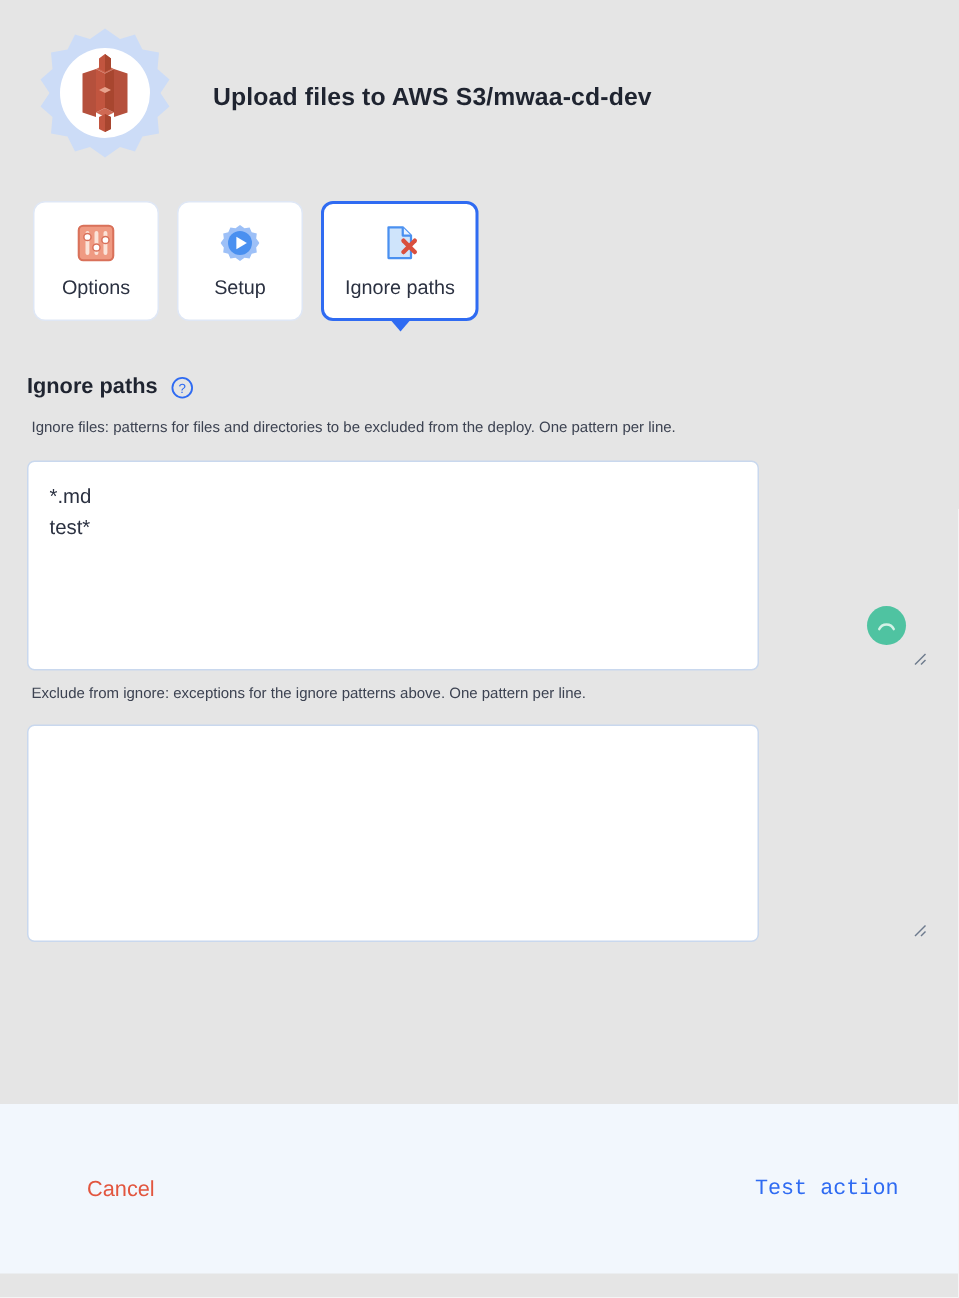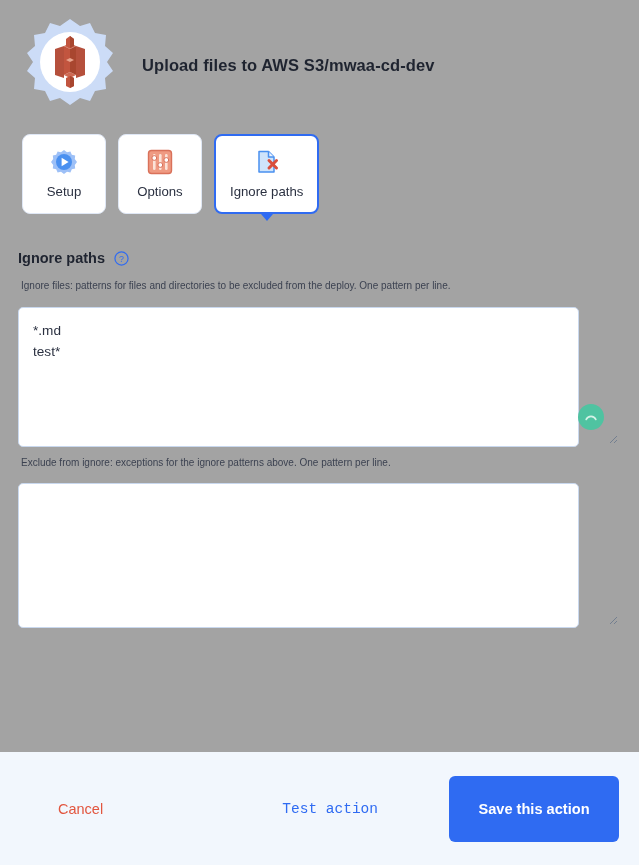--- a/index.html
+++ b/index.html
@@ -7,21 +7,21 @@
     margin: 0; padding: 0;
     width: 639px; height: 865px;
     background: #ffffff;
     font-family: "Liberation Sans", sans-serif;
     -webkit-font-smoothing: antialiased;
   }
   .page {
     position: relative;
     width: 639px; height: 865px;
     overflow: hidden;
-    background: #a3a3a3;
+    background: #e5e5e5;
   }
 
   
   .header {
     display: flex;
     align-items: center;
     padding: 12px 0 0 20px;
     height: 118px;
   }
   .app-badge {
@@ -103,21 +103,21 @@
     color: #3c4251;
     line-height: 1.58;
     max-width: 590px;
     margin: 0 0 13px 3px;
   }
   .desc-2 { margin-top: 8px; margin-bottom: 12px; }
 
   .ta-wrap { position: relative; }
   textarea.field-box {
     display: block;
-    width: 561px;
+    width: 488px;
     background: #ffffff;
     border: 1px solid #c9d8ee;
     border-radius: 5px;
     font-family: "Liberation Sans", sans-serif;
     font-size: 13.6px;
     color: #2b3141;
     line-height: 1.55;
     padding: 12px 14px;
     resize: none;
     outline: none;
@@ -135,26 +135,25 @@
     right: 17px; bottom: 17px;
     width: 26px; height: 26px;
     border-radius: 50%;
     background: #4fc3a1;
     display: flex; align-items: center; justify-content: center;
   }
 
   
   .footer {
     position: absolute;
-    left: 0; right: 0; bottom: 0;
+    left: 0; right: 0; bottom: 16px;
     height: 113px;
     background: #f2f7fd;
     display: flex;
     align-items: center;
-    gap: 31px;
   }
   .btn-cancel {
     background: none; border: none;
     font-family: "Liberation Sans", sans-serif;
     font-size: 14.5px;
     color: #e2563f;
     cursor: pointer;
     margin-left: 54px;
     padding: 6px 4px;
   }
@@ -208,41 +207,41 @@
       </svg>
     </div>
     <div class="app-title">Upload files to AWS S3/mwaa-cd-dev</div>
   </div>
 
   <div class="tabs">
 
     <div class="tab">
       <span class="tab-icon">
         <svg viewBox="0 0 26 26" width="26" height="26" aria-hidden="true">
-          <path fill="#9dc0f7" d="M13 1 L16 3.2 L19.4 2.6 L20.8 5.8 L24.2 6.6 L23.8 10 L26 13 L23.8 16 L24.2 19.4 L20.8 20.2 L19.4 23.4 L16 22.8 L13 25 L10 22.8 L6.6 23.4 L5.2 20.2 L1.8 19.4 L2.2 16 L0 13 L2.2 10 L1.8 6.6 L5.2 5.8 L6.6 2.6 L10 3.2 Z"></path>
-          <circle cx="13" cy="13" r="8" fill="#4a90f0"></circle>
-          <polygon fill="#ffffff" points="10.6,8.8 17.6,13 10.6,17.2"></polygon>
-        </svg>
-      </span>
-      <span class="tab-label">Setup</span>
-    </div>
-
-    <div class="tab">
-      <span class="tab-icon">
-        <svg viewBox="0 0 26 26" width="26" height="26" aria-hidden="true">
           <rect x="1.5" y="1.5" width="23" height="23" rx="3" fill="#ef9a82" stroke="#d9715a" stroke-width="1.4"></rect>
           <rect x="6" y="5" width="2.6" height="16" rx="1.3" fill="#fbe3d8"></rect>
           <rect x="12" y="5" width="2.6" height="16" rx="1.3" fill="#fbe3d8"></rect>
           <rect x="18" y="5" width="2.6" height="16" rx="1.3" fill="#fbe3d8"></rect>
           <circle cx="7.3" cy="9" r="2.4" fill="#ffffff" stroke="#d9715a" stroke-width="1"></circle>
           <circle cx="13.3" cy="16" r="2.4" fill="#ffffff" stroke="#d9715a" stroke-width="1"></circle>
           <circle cx="19.3" cy="11" r="2.4" fill="#ffffff" stroke="#d9715a" stroke-width="1"></circle>
         </svg>
       </span>
       <span class="tab-label">Options</span>
+    </div>
+
+    <div class="tab">
+      <span class="tab-icon">
+        <svg viewBox="0 0 26 26" width="26" height="26" aria-hidden="true">
+          <path fill="#9dc0f7" d="M13 1 L16 3.2 L19.4 2.6 L20.8 5.8 L24.2 6.6 L23.8 10 L26 13 L23.8 16 L24.2 19.4 L20.8 20.2 L19.4 23.4 L16 22.8 L13 25 L10 22.8 L6.6 23.4 L5.2 20.2 L1.8 19.4 L2.2 16 L0 13 L2.2 10 L1.8 6.6 L5.2 5.8 L6.6 2.6 L10 3.2 Z"></path>
+          <circle cx="13" cy="13" r="8" fill="#4a90f0"></circle>
+          <polygon fill="#ffffff" points="10.6,8.8 17.6,13 10.6,17.2"></polygon>
+        </svg>
+      </span>
+      <span class="tab-label">Setup</span>
     </div>
 
     <div class="tab active">
       <span class="tab-icon">
         <svg viewBox="0 0 26 26" width="26" height="26" aria-hidden="true">
           <path d="M5 2.5 H14.5 L20 8 V23 H5 Z" fill="#cfe4fb" stroke="#4a90f0" stroke-width="1.5" stroke-linejoin="round"></path>
           <path d="M14.5 2.5 V8 H20" fill="#eaf3ff" stroke="#4a90f0" stroke-width="1.5" stroke-linejoin="round"></path>
           <g stroke="#d94f3d" stroke-width="3" stroke-linecap="round">
             <line x1="15" y1="11.5" x2="22.5" y2="19"></line>
             <line x1="22.5" y1="11.5" x2="15" y2="19"></line>
@@ -296,16 +295,15 @@
         </g>
       </svg>
     </div>
 
   </div>
 
   <div class="footer">
     <button class="btn-cancel">Cancel</button>
     <div class="footer-spacer"></div>
     <button class="btn-test">Test action</button>
-    <button class="btn-save">Save this action</button>
   </div>
 
 </div>
 
 </body></html>

